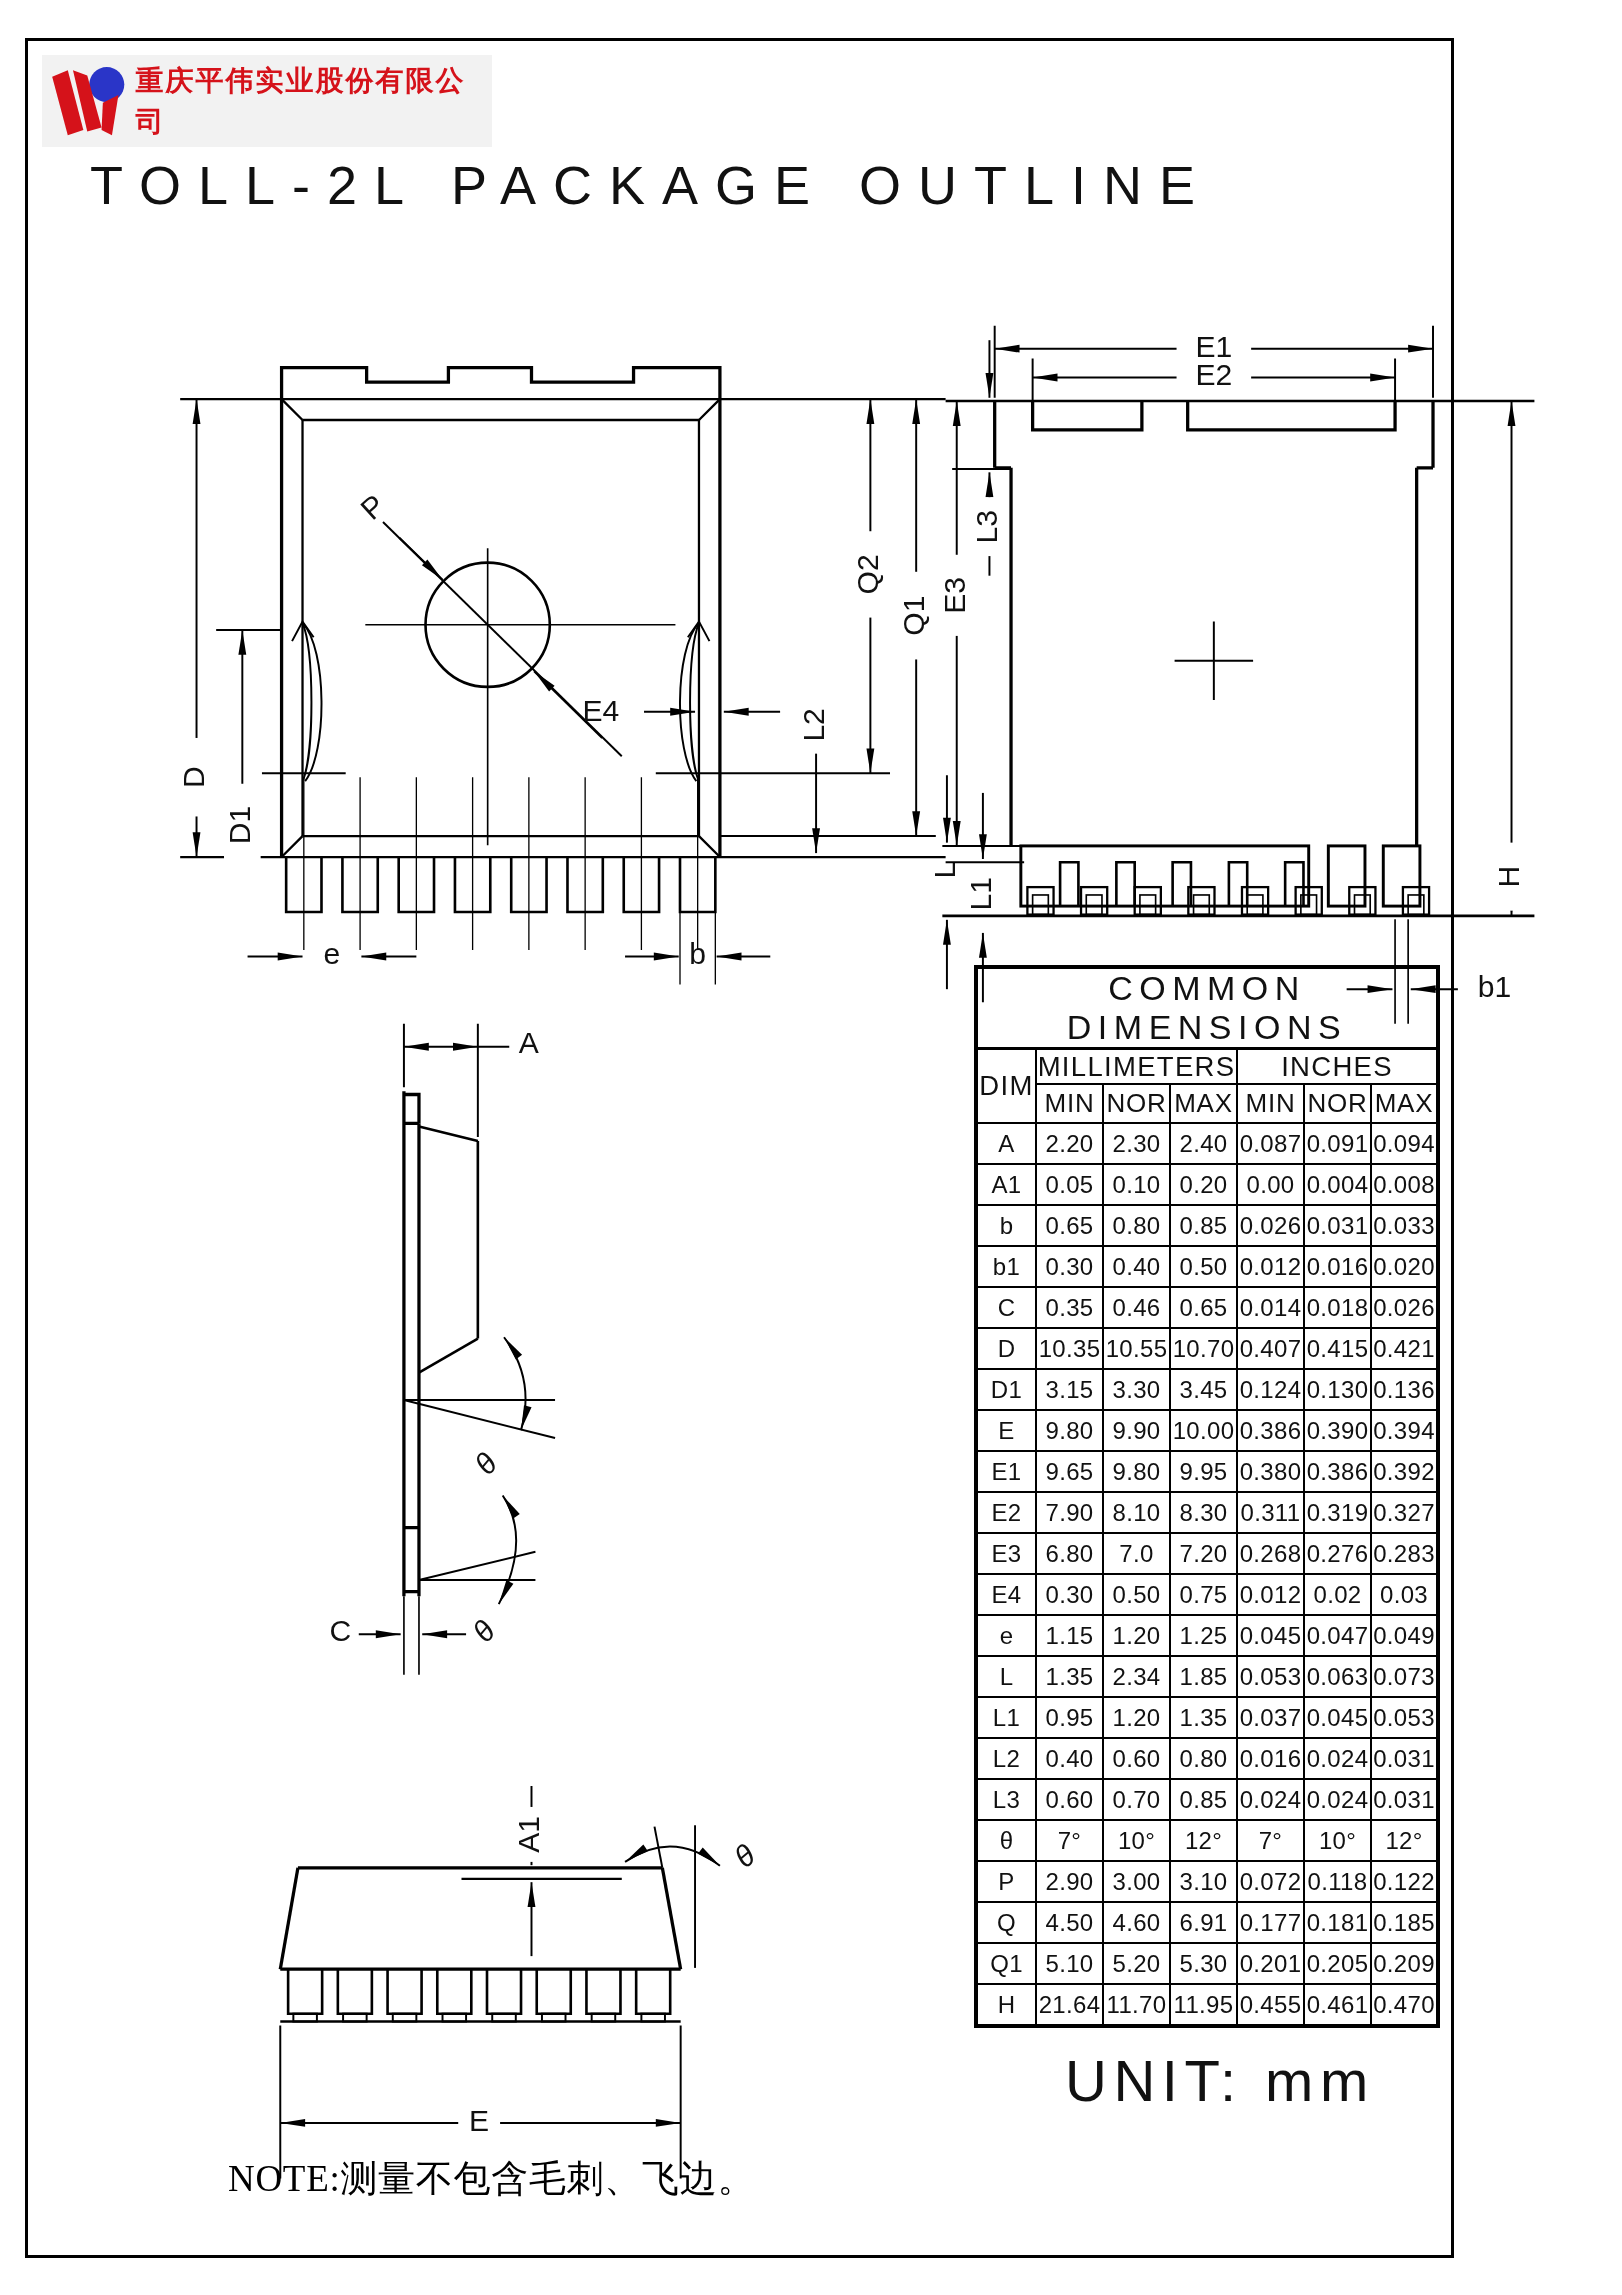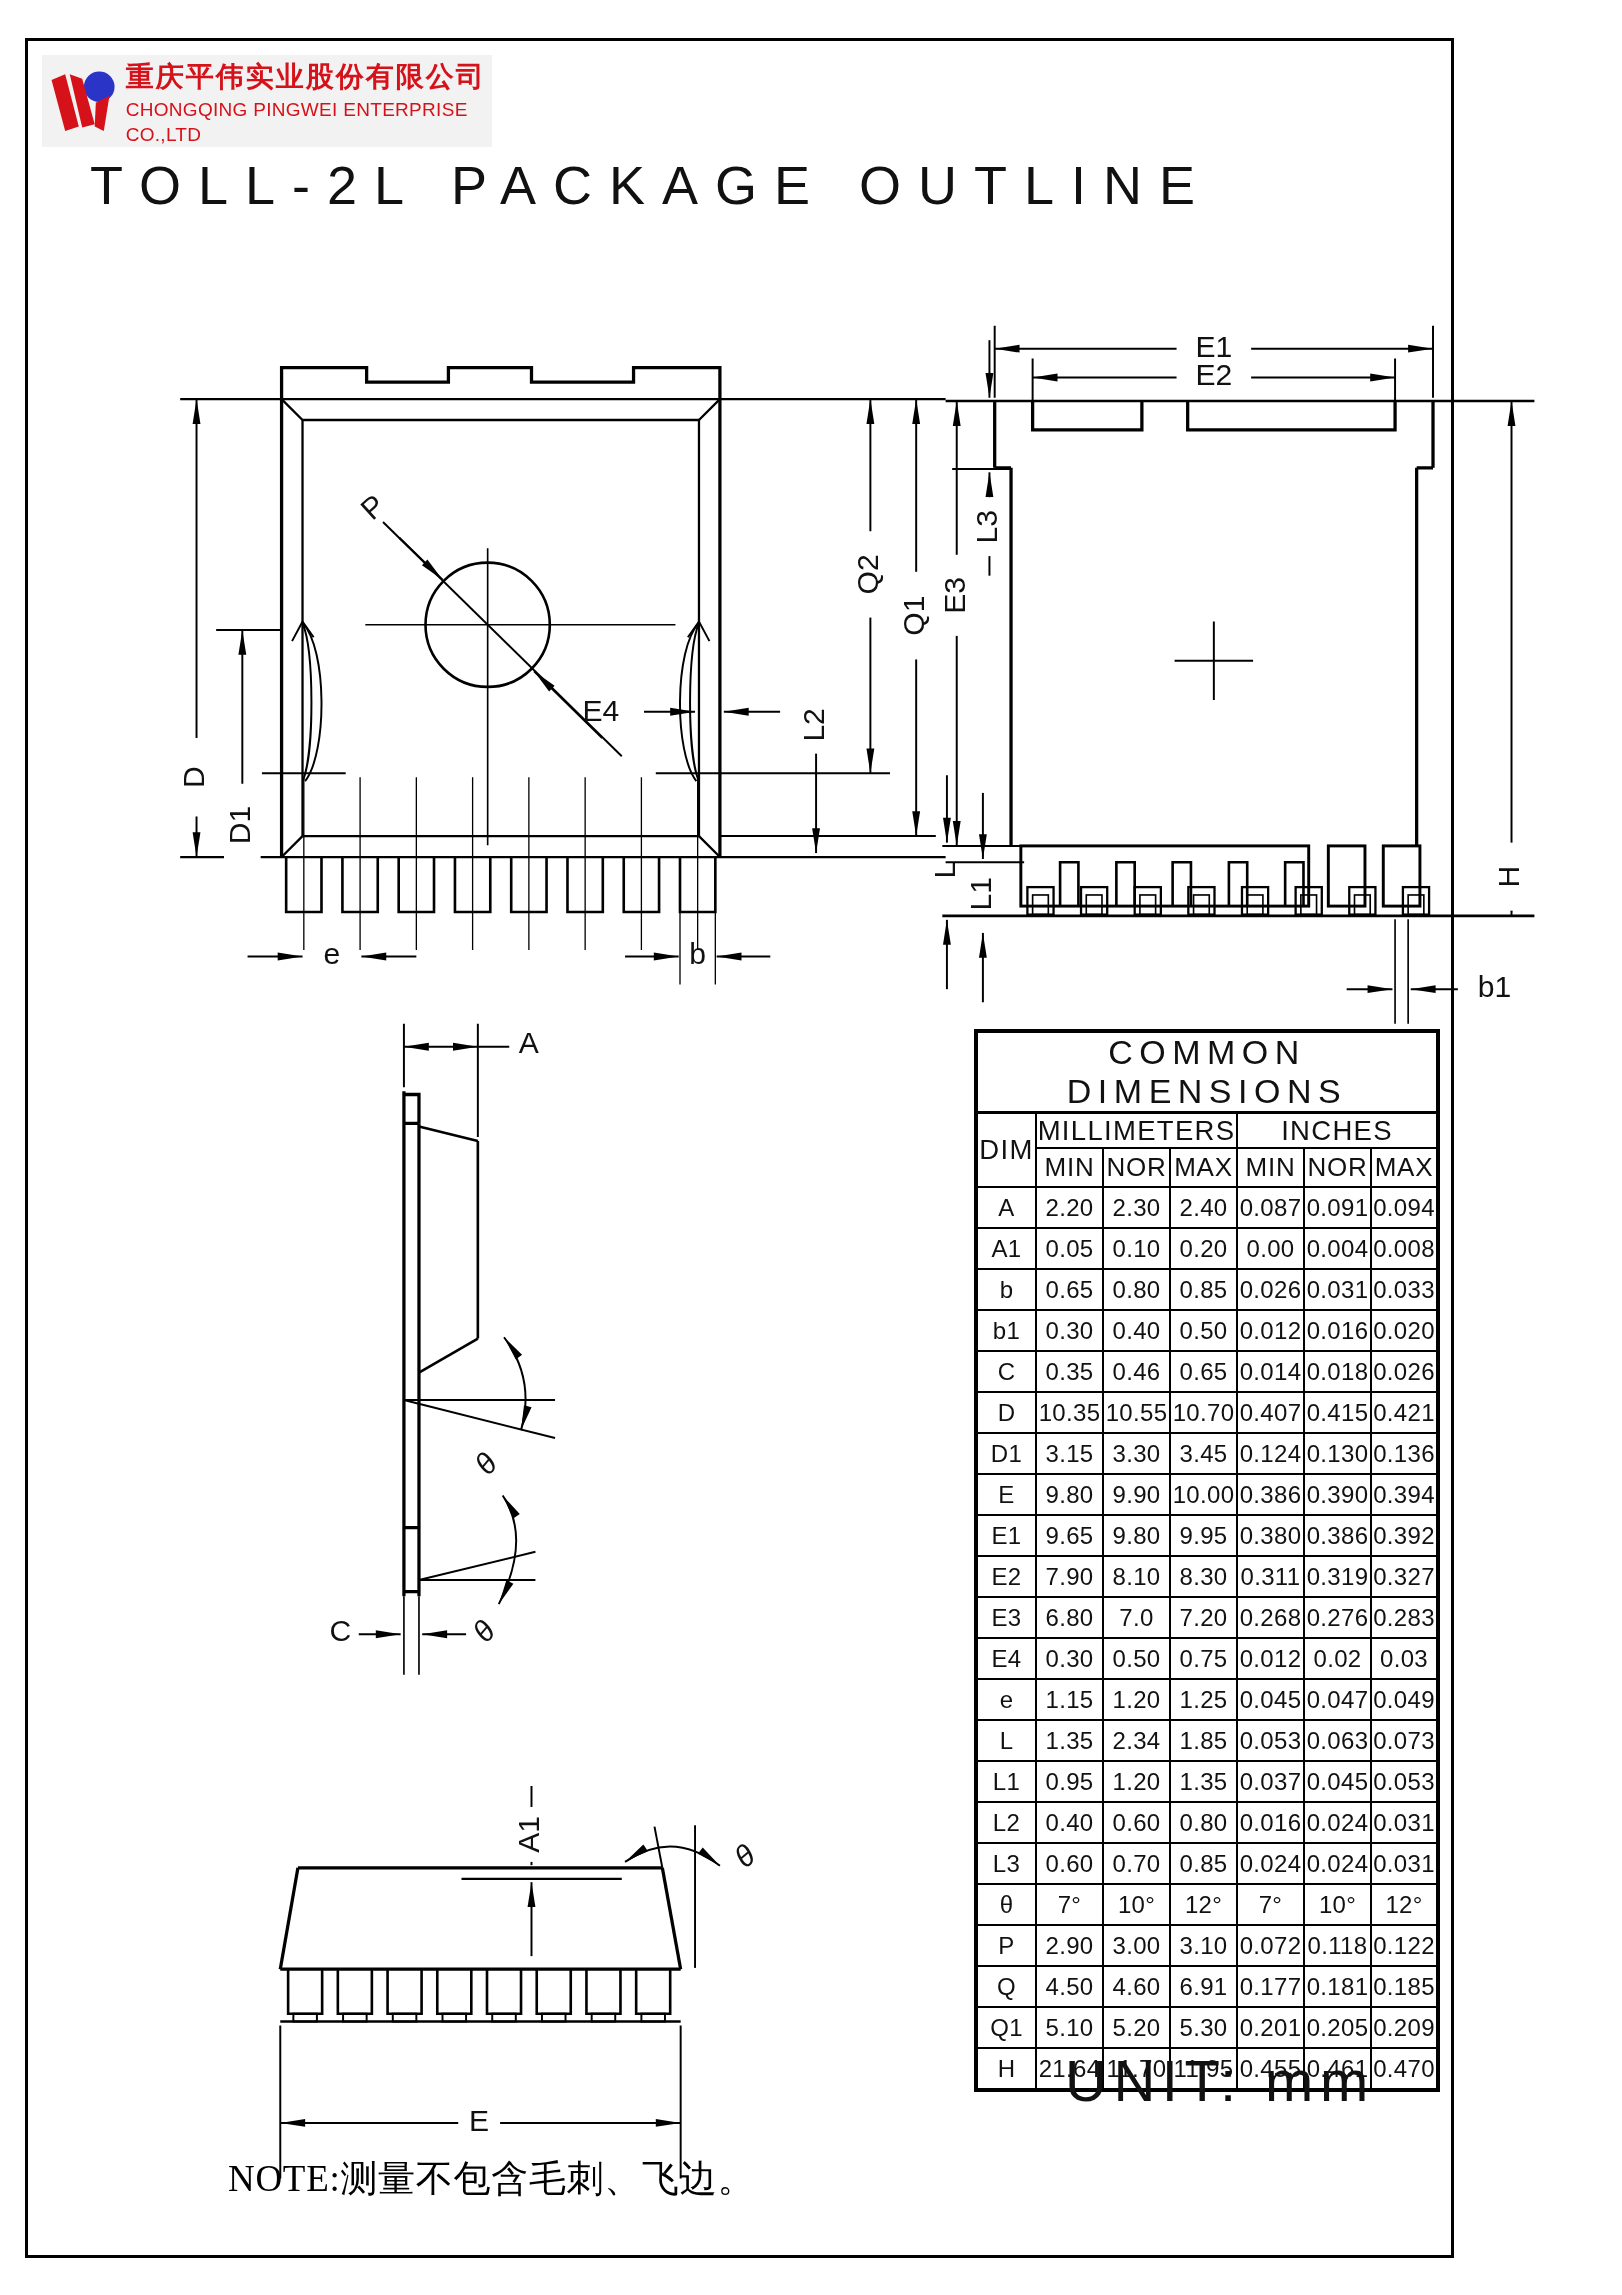--- a/index.html
+++ b/index.html
@@ -7,21 +7,21 @@
   .frame{position:absolute;left:25px;top:38px;width:1423px;height:2214px;border:3.9px solid #000;}
   
   .logo{position:absolute;left:42px;top:55px;width:445px;height:92px;background:#f2f2f2;display:flex;align-items:center;gap:9.2px;padding-left:5.2px;}
   .logo-texts{display:flex;flex-direction:column;justify-content:center;}
   .logo-cn{font-size:28px;font-weight:bold;color:#d5121a;letter-spacing:2px;line-height:41px;}
   .logo-en{font-size:19px;color:#d5121a;letter-spacing:0.3px;line-height:25px;}
   
   .title{position:absolute;left:0;top:154px;width:1302px;text-align:center;font-size:54px;letter-spacing:17px;font-weight:400;color:#111;}
   .drawing-layer{position:absolute;left:0;top:0;}
   
-  .table-wrap{position:absolute;left:974px;top:1029px;}
+  .table-wrap{position:absolute;left:974px;top:965px;}
   table.dims{border-collapse:collapse;table-layout:fixed;border:4.6px solid #000;}
   table.dims th,table.dims td{border:2px solid #000;text-align:center;vertical-align:middle;padding:0;font-weight:400;color:#111;}
   table.dims .c-dim{width:60px;}
   table.dims .c-val{width:67px;}
   tr.t-title th{height:56px;font-size:34px;letter-spacing:6.5px;border-bottom:3.3px solid #000;}
   tr.t-group th{height:33px;font-size:27.5px;letter-spacing:1.3px;}
   tr.t-sub th{height:37px;font-size:26px;letter-spacing:0.7px;}
   table.dims tbody td{height:39px;font-size:24px;letter-spacing:0.3px;}
   
   .unit{position:absolute;left:1065px;top:2047px;font-size:58px;letter-spacing:6.5px;color:#111;}
@@ -35,21 +35,20 @@
 
 <div class="logo">
   <svg width="80" height="79" viewBox="0 0 122 120">
     <circle cx="92" cy="34" r="27" fill="#2a35c8"></circle>
     <polygon points="8,22 32,12 56,104 32,112" fill="#d5121a"></polygon>
     <polygon points="40,12 62,20 84,100 62,106" fill="#d5121a"></polygon>
     <polygon points="86,62 110,50 100,112 84,104" fill="#d5121a"></polygon>
   </svg>
   <div class="logo-texts">
     <div class="logo-cn">重庆平伟实业股份有限公司</div>
-    <div class="logo-en">CHONGQING PINGWEI ENTERPRISE CO.,LTD</div>
   </div>
 </div>
 
 <div class="title">TOLL-2L PACKAGE OUTLINE</div>
 
 <svg class="drawing-layer" width="1623" height="2295" viewBox="0 0 2480 3508">
   <defs>
     <marker id="ae" markerUnits="userSpaceOnUse" markerWidth="40" markerHeight="16" refX="39" refY="8" orient="auto">
       <path d="M39,8 L1,2 L1,14 Z" fill="#000"></path>
     </marker>

